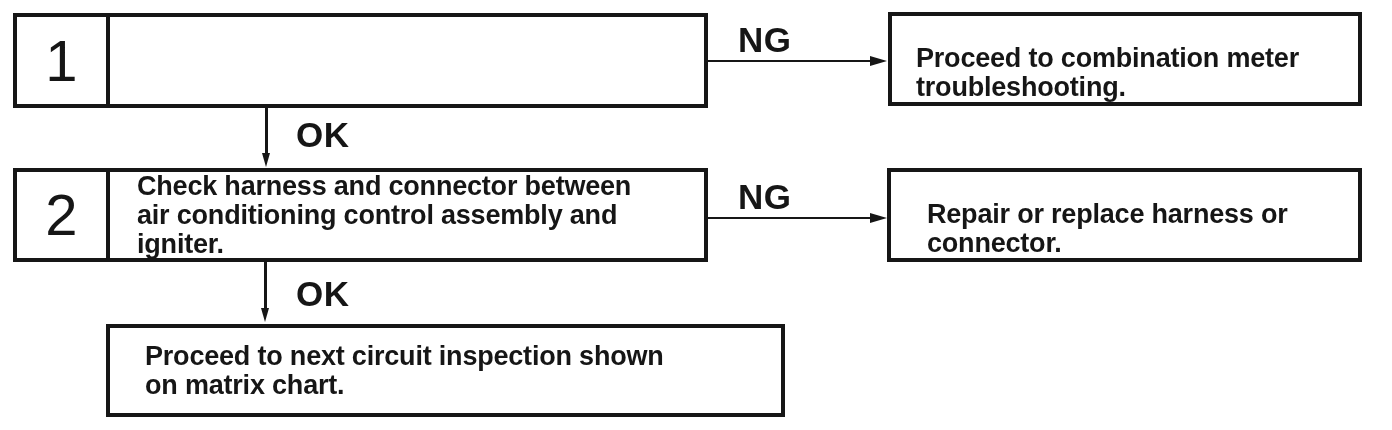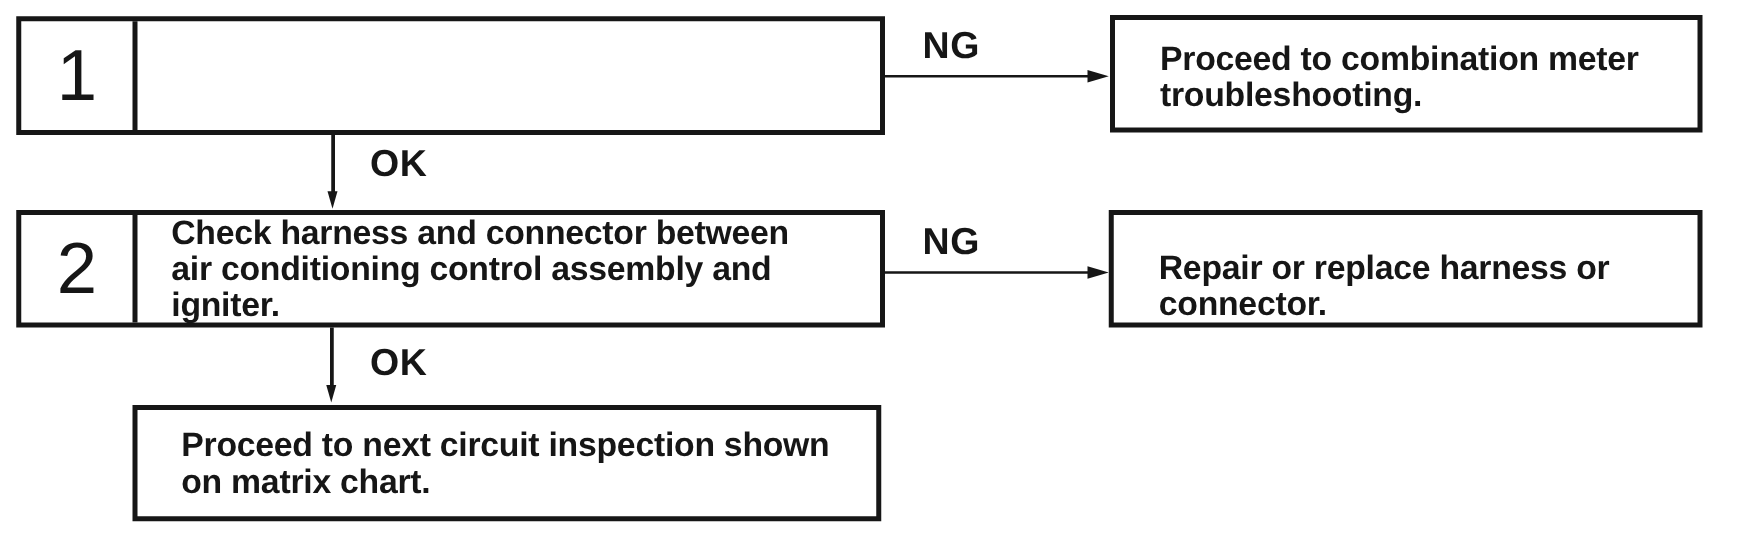--- a/index.html
+++ b/index.html
@@ -43,41 +43,41 @@
     align-items: center;
     padding-left: 27px;
   }
   .flow-text {
     font-size: 27px;
     font-weight: 700;
     line-height: 29px;
     letter-spacing: -0.2px;
     white-space: pre-line;
   }
-  .result-top { align-items: center; padding: 6px 0 0 36px; }
+  .result-top { align-items: flex-end; padding: 6px 0 0 24px; }
   .result-center { align-items: flex-end; padding-left: 36px; }
   .final-center { align-items: center; padding-left: 35px; }
 
   
   .hline { height: 2px; background: #161616; }
   .vline { width: 3px; background: #161616; }
   .arrow-right {
     width: 0; height: 0;
     border-left: 17px solid #161616;
     border-top: 5px solid transparent;
     border-bottom: 5px solid transparent;
   }
   .arrow-down {
     width: 0; height: 0;
     border-top: 14px solid #161616;
     border-left: 4px solid transparent;
     border-right: 4px solid transparent;
   }
   .edge-label {
-    font-size: 30px;
+    font-size: 35px;
     font-weight: 700;
     letter-spacing: 0.5px;
     line-height: 1;
   }
 </style>
 </head>
 <body>
 
 <div class="canvas">
 
@@ -113,18 +113,18 @@
 
   <div class="abs box result-center" style="left:887px; top:168px; width:475px; height:94px;">
     <span class="flow-text">Repair or replace harness or
 connector.</span>
   </div>
 
   <div class="abs vline" style="left:264px; top:262px; height:47px;"></div>
   <div class="abs arrow-down" style="left:261px; top:308px;"></div>
   <div class="abs edge-label" style="left:296px; top:276px;">OK</div>
 
-  <div class="abs box final-center" style="left:106px; top:324px; width:599px; height:93px;">
+  <div class="abs box final-center" style="left:106px; top:324px; width:679px; height:93px;">
     <span class="flow-text">Proceed to next circuit inspection shown
 on matrix chart.</span>
   </div>
 
 </div>
 
 </body></html>

